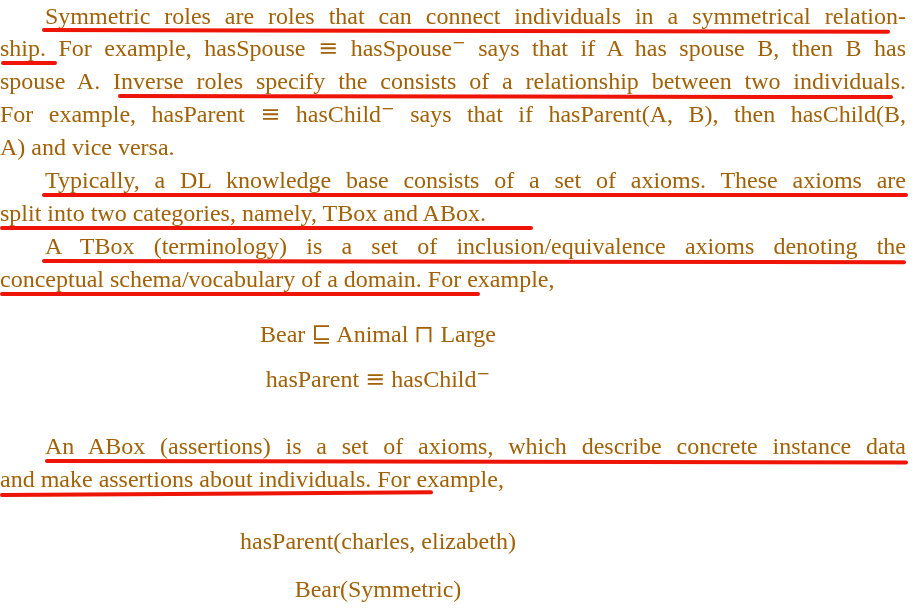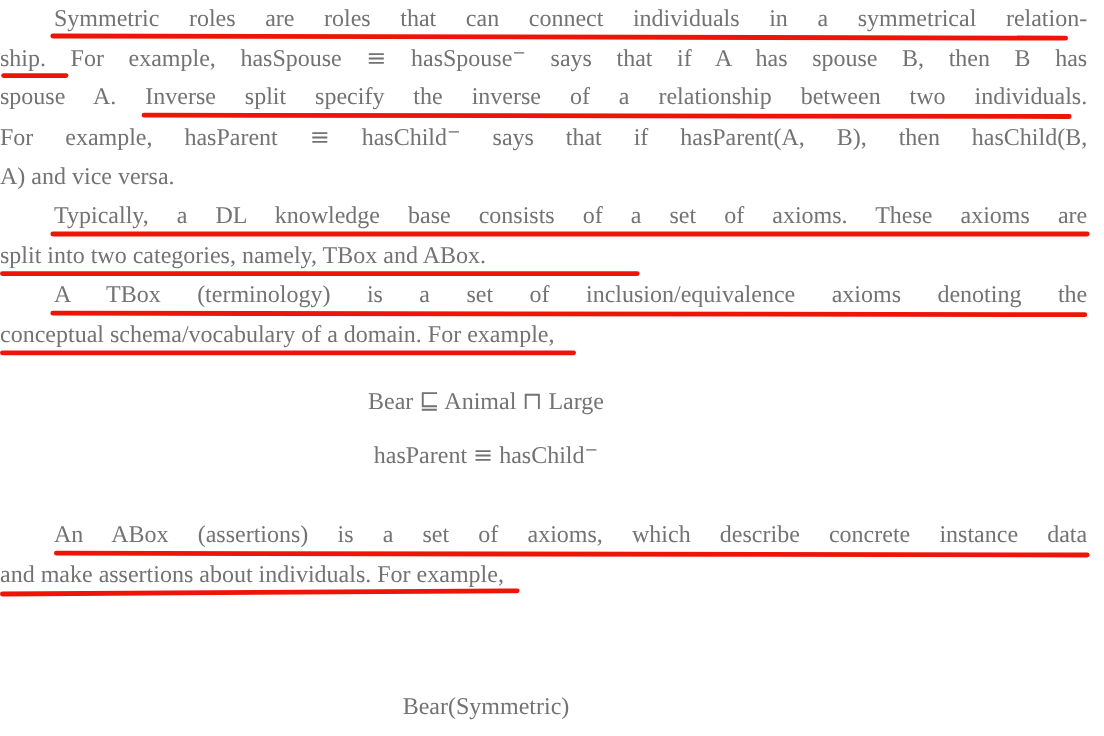--- a/index.html
+++ b/index.html
@@ -3,41 +3,40 @@
 <meta charset="utf-8">
 <style>
   html, body { margin: 0; padding: 0; }
   .page {
     position: relative;
     width: 920px;
     height: 613px;
     background: #ffffff;
     overflow: hidden;
     font-family: "Liberation Serif", "DejaVu Serif", serif;
-    font-size: 20px;
-    color: #737373;
+    font-size: 24px;
+    color: #a16207;
   }
   .line {
     position: absolute;
     left: 0;
     width: 906px;
     line-height: 33px;
     white-space: normal;
   }
   .justify {
     text-align: justify;
     text-align-last: justify;
     -moz-text-align-last: justify;
   }
   .indent { text-indent: 45px; }
   .math {
     width: 756px;
     text-align: right;
     text-align-last: center;
-    margin-left: 27px;
   }
   .i { }
   .sym { font-family: "DejaVu Serif", "DejaVu Sans", serif; }
   .sup {
     font-size: 0.68em;
     position: relative;
     top: -0.5em;
     font-family: "DejaVu Serif", "DejaVu Sans", serif;
   }
   .stroke {
@@ -48,36 +47,37 @@
     transform-origin: left center;
   }
 </style>
 </head>
 <body>
 
 <div class="page">
 
   <div class="line indent justify" style="top:0px"><span>Symmetric roles are roles that can connect individuals in a symmetrical relation-</span></div>
   <div class="line justify" style="top:32px"><span>ship. For example, </span><span class="i">hasSpouse</span><span> </span><span class="sym">≡</span><span> </span><span class="i">hasSpouse</span><span class="sup">−</span><span> says that if </span><span class="i">A</span><span> has spouse </span><span class="i">B</span><span>, then </span><span class="i">B</span><span> has</span></div>
-  <div class="line justify" style="top:65px"><span>spouse </span><span class="i">A</span><span>. Inverse split specify the inverse of a relationship between two individuals.</span></div>
+  <div class="line justify" style="top:65px"><span>spouse </span><span class="i">A</span><span>. Inverse roles specify the consists of a relationship between two individuals.</span></div>
   <div class="line justify" style="top:98px"><span>For example, </span><span class="i">hasParent</span><span> </span><span class="sym">≡</span><span> </span><span class="i">hasChild</span><span class="sup">−</span><span> says that if </span><span class="i">hasParent(A, B)</span><span>, then </span><span class="i">hasChild(B,</span></div>
   <div class="line indent justify" style="top:164px"><span>Typically, a DL knowledge base consists of a set of axioms. These axioms are</span></div>
 
   <div class="line" style="top:131px"><span class="i">A)</span><span> and vice versa.</span></div>
   <div class="line" style="top:197px"><span>split into two categories, namely, </span><span class="i">TBox</span><span> and </span><span class="i">ABox</span><span>.</span></div>
 
   <div class="line indent justify" style="top:230px"><span>A TBox (terminology) is a set of inclusion/equivalence axioms denoting the</span></div>
   <div class="line" style="top:263px"><span>conceptual schema/vocabulary of a domain. For example,</span></div>
 
   <div class="line math" style="top:318px"><span class="i">Bear</span><span> </span><span class="sym">⊑</span><span> </span><span class="i">Animal</span><span> </span><span class="sym">⊓</span><span> </span><span class="i">Large</span></div>
   <div class="line math" style="top:363px"><span class="i">hasParent</span><span> </span><span class="sym">≡</span><span> </span><span class="i">hasChild</span><span class="sup">−</span></div>
 
   <div class="line indent justify" style="top:430px"><span>An ABox (assertions) is a set of axioms, which describe concrete instance data</span></div>
   <div class="line" style="top:463px"><span>and make assertions about individuals. For example,</span></div>
 
+  <div class="line math" style="top:525px"><span class="i">hasParent</span><span>(</span><span class="i">charles</span><span>, </span><span class="i">elizabeth</span><span>)</span></div>
   <div class="line math" style="top:573px"><span class="i">Bear</span><span>(</span><span class="i">Symmetric</span><span>)</span></div>
 
   <div class="stroke" style="left:42px;  top:28px;  width:848px; transform:rotate(0.12deg)"></div>
   <div class="stroke" style="left:1px;   top:61px;  width:56px;"></div>
   <div class="stroke" style="left:118px; top:94px;  width:775px; transform:rotate(0.08deg)"></div>
   <div class="stroke" style="left:42px;  top:193px; width:866px;"></div>
   <div class="stroke" style="left:0px;   top:226px; width:533px;"></div>
   <div class="stroke" style="left:42px;  top:259px; width:864px; transform:rotate(0.08deg)"></div>
   <div class="stroke" style="left:0px;   top:292px; width:480px;"></div>
   <div class="stroke" style="left:45px;  top:459px; width:863px; transform:rotate(0.1deg)"></div>

